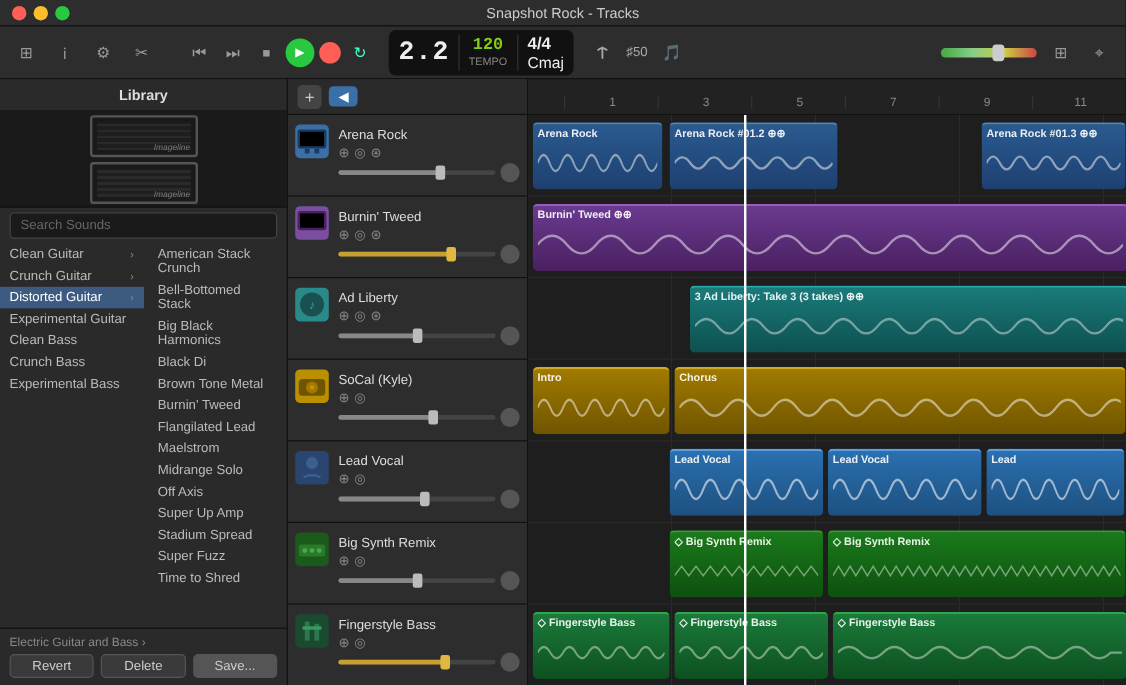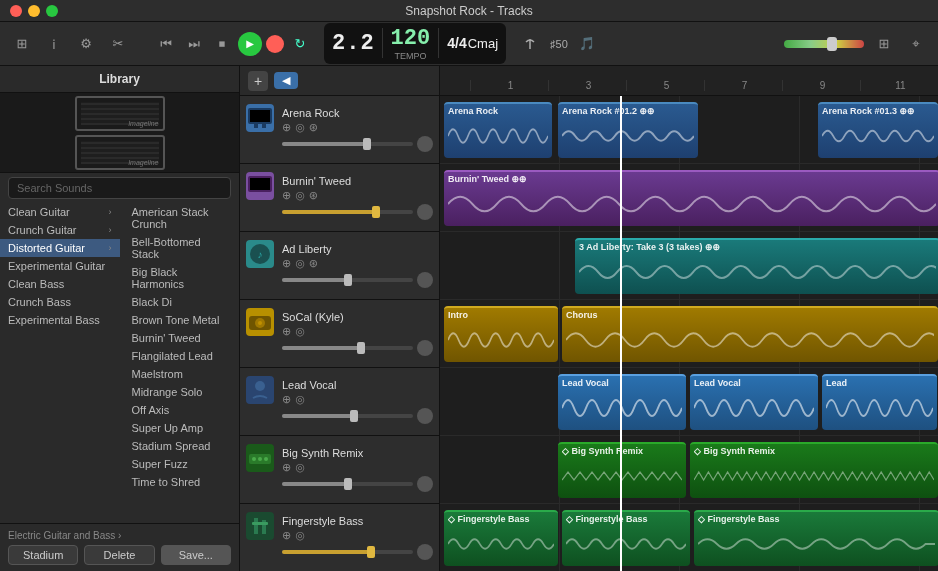--- a/index.html
+++ b/index.html
@@ -44,21 +44,21 @@
     .cycle-btn { color: #4fc; font-size: 13px; }
     
     .display-section {
       display: flex; align-items: center; gap: 2px;
       background: #111; border-radius: 6px; padding: 3px 8px;
       margin: 0 4px;
     }
     .display-number { font-size: 22px; color: #eee; font-weight: bold; font-family: 'Courier New', monospace; }
     .display-sub { font-size: 9px; color: #888; text-align: center; line-height: 1.2; }
     .display-divider { width: 1px; height: 30px; background: #333; margin: 0 6px; }
-    .tempo-num { font-size: 22px; color: #86efac; font-weight: bold; font-family: 'Courier New', monospace; }
+    .tempo-num { font-size: 14px; color: #84cc16; font-weight: bold; font-family: 'Courier New', monospace; }
     .timesig { font-size: 14px; color: #eee; font-weight: bold; }
     .key-sig { font-size: 13px; color: #eee; }
     
     .toolbar-spacer { flex: 1; }
     .master-vol { width: 80px; height: 8px; background: linear-gradient(to right, #4a4, #8c8, #cc4, #c44); border-radius: 4px; position: relative; }
     .vol-thumb { width: 10px; height: 14px; background: #ccc; border-radius: 3px; position: absolute; top: -3px; left: 60%; transform: translateX(-50%); }
     
     
     .main { display: flex; height: calc(571px - 66px); }
     
@@ -204,21 +204,21 @@
       <span class="display-number">2</span>
       <span class="display-number">.</span>
       <span class="display-number">2</span>
     </div>
     <div class="display-divider"></div>
     <div style="display:flex;flex-direction:column;align-items:center">
       <span class="tempo-num">120</span>
       <span class="display-sub">TEMPO</span>
     </div>
     <div class="display-divider"></div>
-    <div style="display:flex;flex-direction:row;align-items:flex-end;gap:1px">
+    <div style="display:flex;flex-direction:column;align-items:flex-start;gap:1px">
       <span class="timesig">4/4</span>
       <span class="key-sig">Cmaj</span>
     </div>
   </div>
 
   <div class="toolbar-btn">
     <svg width="20" height="14" viewBox="0 0 20 14">
         <path d="M10 2 L10 12 M6 5 Q10 1 14 5" stroke="#aaa" fill="none" stroke-width="1.5"></path>
       </svg>
   </div>
@@ -306,21 +306,21 @@
 
       </div>
     </div>
 
     <div class="library-footer">
       <div class="footer-label">
         <span>Electric Guitar and Bass</span>
         <span> ›</span>
       </div>
       <div class="footer-buttons">
-        <div class="footer-btn">Stadium</div>
+        <div class="footer-btn">Revert</div>
         <div class="footer-btn">Delete</div>
         <div class="footer-btn primary">Save...</div>
       </div>
     </div>
   </div>
 
   <div class="tracks-panel">
 
     <div class="track-headers">
       <div class="tracks-header-top">

